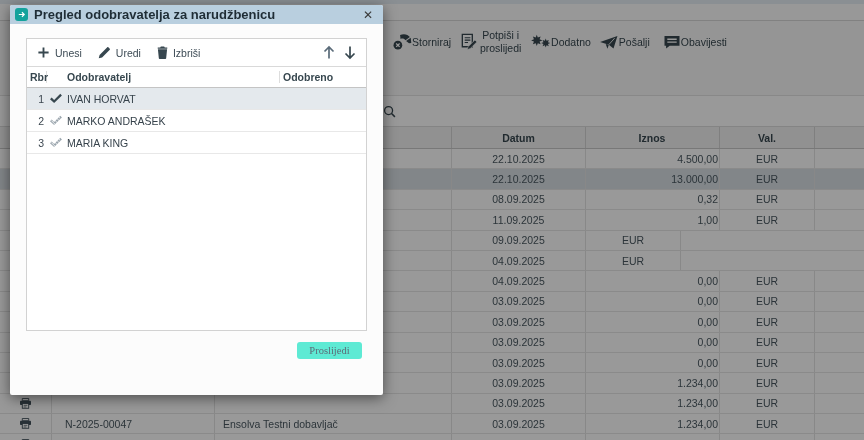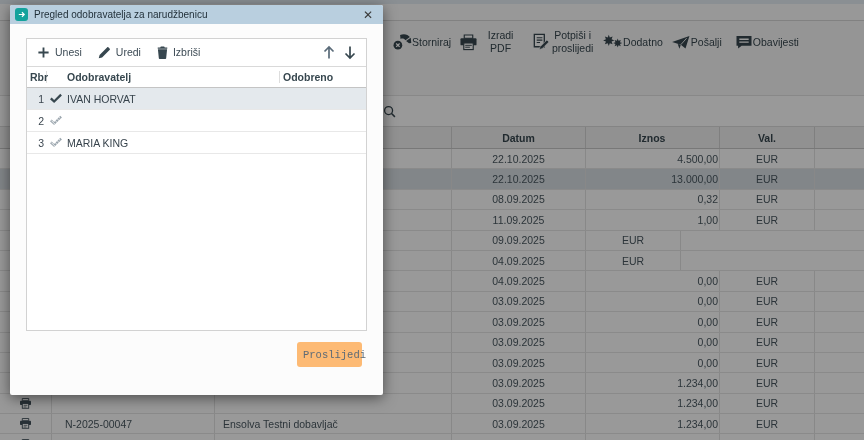--- a/index.html
+++ b/index.html
@@ -37,46 +37,46 @@
   .grid-header .c-doc,.grid-header .c-sup{padding-left:0;}
   
   .overlay{position:absolute;inset:0;background:rgba(0,0,0,0.40);z-index:5;}
   
   .dialog{position:absolute;left:10px;top:5px;width:373px;height:390px;z-index:10;
           background:#fcfcfc;box-shadow:0 3px 14px rgba(0,0,0,.5);border-radius:2px;}
   .dlg-titlebar{height:19px;background:#b9cfdf;display:flex;align-items:center;
                 padding:0 8px 0 5px;border-radius:2px 2px 0 0;}
   .dlg-appicon{width:13px;height:13px;border-radius:3px;background:#14a29c;
                display:flex;align-items:center;justify-content:center;flex:0 0 auto;}
-  .dlg-title{font-size:10px;font-weight:normal;color:#1f2d36;margin-left:6px;flex:1;
+  .dlg-title{font-size:13px;font-weight:bold;color:#1f2d36;margin-left:6px;flex:1;
              white-space:nowrap;overflow:hidden;}
   .dlg-close{font-size:12px;color:#3a3a3a;cursor:pointer;line-height:1;padding:0 2px;}
   .dlg-body{position:relative;height:371px;}
   .panel{position:absolute;left:16px;top:14px;width:341px;height:293px;background:#fff;
          border:1px solid #d2d2d2;box-sizing:border-box;display:flex;flex-direction:column;}
   .panel-toolbar{height:27px;display:flex;align-items:center;padding:0 10px;flex:0 0 auto;}
-  .ptool-item{display:flex;align-items:flex-start;margin-right:16px;cursor:pointer;}
+  .ptool-item{display:flex;align-items:center;margin-right:16px;cursor:pointer;}
   .ptool-item .lbl{font-size:10.5px;color:#3d4b55;margin-left:5px;}
   .ptool-arrows{margin-left:auto;display:flex;align-items:center;gap:9px;}
   .ptool-arrows span{cursor:pointer;display:flex;}
   .dlg-grid-header{display:flex;height:20px;border-top:1px solid #d9d9d9;border-bottom:1px solid #c4c4c4;
                    font-size:10.5px;font-weight:bold;color:#37474f;flex:0 0 auto;align-items:center;}
   .dlg-grid-header > div{display:flex;align-items:center;border-right:1px solid #ddd;box-sizing:border-box;}
   .d-rbr{width:20px;padding-left:4px;}
   .d-chk{width:16px;justify-content:center;}
   .d-name{flex:1;padding-left:4px;}
   .d-appr{width:86px;padding-left:3px;border-right:none !important;}
   .drow{display:flex;height:21px;border-bottom:1px solid #e8e8e8;font-size:10.5px;
         color:#37434c;background:#fff;cursor:pointer;flex:0 0 auto;}
   .drow.sel{background:#e4e9ed;}
   .drow > div{display:flex;align-items:center;box-sizing:border-box;}
   .drow .d-rbr{justify-content:flex-end;padding:0 3px 0 0;color:#3c4750;}
-  .dlg-footer-btn{position:absolute;right:21px;top:318px;width:65px;height:25px;
-                  background:#fdba74;border:none;border-radius:3px;color:#5d6b77;
-                  font-size:10.5px;font-family:Liberation Mono, monospace;cursor:pointer;}
+  .dlg-footer-btn{position:absolute;right:21px;top:318px;width:65px;height:17px;
+                  background:#5eead4;border:none;border-radius:3px;color:#5d6b77;
+                  font-size:10.5px;font-family:Liberation Serif, serif;cursor:pointer;}
 </style>
 </head>
 <body>
 
 <div class="page">
   <div class="top-accent"></div>
   <div class="app-header"></div>
 
   <div class="toolbar">
     <div style="display:flex;gap:2px;">
@@ -85,31 +85,20 @@
             <svg width="21" height="19" viewBox="0 0 22 20">
               <path d="M9.5 2.2c3.8-1.9 8.3-.9 10.3 2.1l-4.6 3.2c-1.1-1.6-3.3-2.2-5.2-1.3z" fill="#37474f"></path>
               <path d="M15.8 8.3l4.9-3.4.6 5.6-2.4.3z" fill="#37474f"></path>
               <circle cx="7.2" cy="12.8" r="4.6" fill="#37474f"></circle>
               <path d="M5.4 11l3.6 3.6M9 11l-3.6 3.6" stroke="#fff" stroke-width="1.3"></path>
             </svg>
           </span>
     <span class="tb-label">Storniraj</span>
   </div>
 
-  <div class="toolbtn">
-    <span class="tb-icon">
-            <svg width="19" height="17" viewBox="0 0 20 18">
-              <path d="M5.5 1h9v3.5h-9z" fill="#fff" stroke="#37474f" stroke-width="1.2"></path>
-              <rect x="1.5" y="4.5" width="17" height="7.5" rx="1" fill="#37474f"></rect>
-              <rect x="5" y="9.5" width="10" height="7" fill="#fff" stroke="#37474f" stroke-width="1.2"></rect>
-              <path d="M6.5 12h7M6.5 14h5" stroke="#37474f" stroke-width="1"></path>
-            </svg>
-          </span>
-    <span class="tb-label">Izradi PDF</span>
-  </div>
 
   <div class="toolbtn">
     <span class="tb-icon">
             <svg width="19" height="19" viewBox="0 0 20 20">
               <path d="M3.5 1.5h10.5v13H3.5z" fill="#fff" stroke="#37474f" stroke-width="1.4"></path>
               <path d="M6 5h6M6 7.5h6M6 10h3.5" stroke="#37474f" stroke-width="1.1"></path>
               <path d="M9.5 14.5l7.2-7.2 2.1 2.1-7.2 7.2-2.9.8z" fill="#37474f" stroke="#fff" stroke-width=".7"></path>
             </svg>
           </span>
     <span class="tb-label">Potpiši i proslijedi</span>
@@ -531,20 +520,21 @@
   <div class="drow">
     <div class="d-rbr cell-rbr">2</div>
     <div class="d-chk">
               <span class="dchk" style="display:flex;">
                 <svg width="13" height="11" viewBox="0 0 14 12">
                   <path d="M1 6.8l1.8-1.8 2.7 2.7L12.2.8 14 2.6 5.5 11z" fill="#9aa5ad"></path>
                   <path d="M2.4 6l5 5M4.8 4.2l4.6 4.6M7.2 2.4l4 4M9.6 1.2l2.6 2.6" stroke="#fff" stroke-width=".9"></path>
                 </svg>
               </span>
             </div>
+    <div class="d-name cell-name">MARKO ANDRAŠEK</div>
     <div class="d-appr cell-appr"></div>
   </div>
 
   <div class="drow">
     <div class="d-rbr cell-rbr">3</div>
     <div class="d-chk">
               <span class="dchk" style="display:flex;">
                 <svg width="13" height="11" viewBox="0 0 14 12">
                   <path d="M1 6.8l1.8-1.8 2.7 2.7L12.2.8 14 2.6 5.5 11z" fill="#9aa5ad"></path>
                   <path d="M2.4 6l5 5M4.8 4.2l4.6 4.6M7.2 2.4l4 4M9.6 1.2l2.6 2.6" stroke="#fff" stroke-width=".9"></path>

